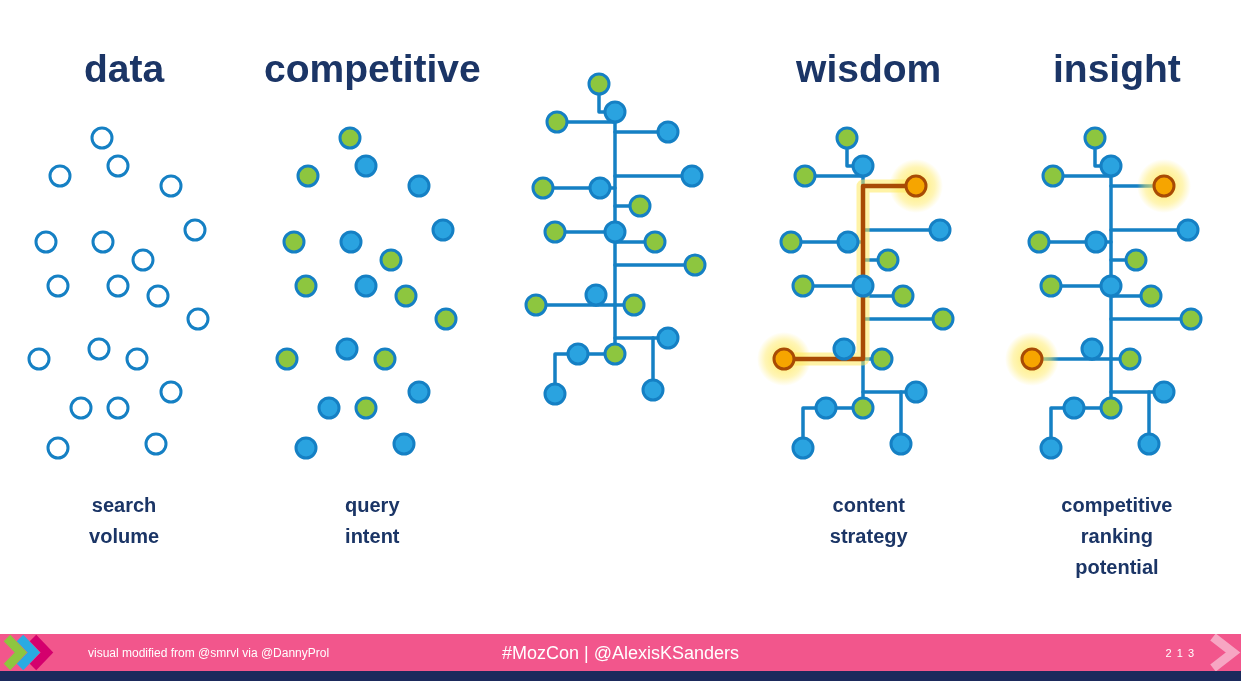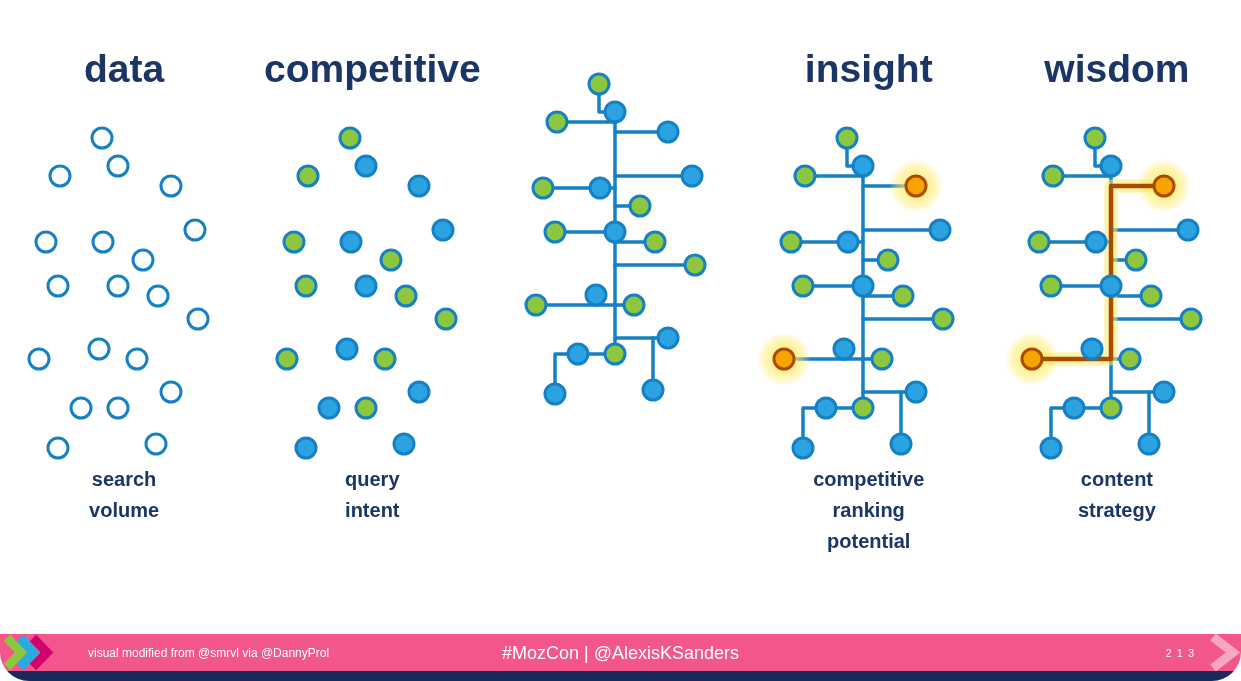--- a/index.html
+++ b/index.html
@@ -6,26 +6,26 @@
     --navy:#1b3566;
     --pink:#f2568c;
     --strip:#1b2a5c;
     --chev-green:#8dc63f;
     --chev-blue:#29abe2;
     --chev-magenta:#d4006d;
     --chev-pink:#f7a6c3;
   }
   *{box-sizing:border-box;}
   body{margin:0;background:#fff;font-family:"Liberation Sans",sans-serif;}
-  .slide{position:relative;width:1241px;height:681px;background:#fff;overflow:hidden;border-radius:29px;}
+  .slide{position:relative;width:1241px;height:681px;background:#fff;overflow:hidden;}
   .columns{display:flex;padding-top:42px;}
   .column{flex:1;display:flex;flex-direction:column;align-items:center;}
   .col-title{font-size:39px;font-weight:bold;color:var(--navy);line-height:54px;letter-spacing:0;}
   .panel{width:210px;height:340px;margin-top:28px;overflow:visible;display:block;}
-  .caption{font-size:20px;font-weight:bold;color:var(--navy);
+  .caption{margin-top:26px;font-size:20px;font-weight:bold;color:var(--navy);
            text-align:center;line-height:31px;white-space:pre-line;}
   .footer{position:absolute;left:0;right:0;bottom:10px;height:37px;background:var(--pink);}
   .chevrons-left{position:absolute;left:2px;top:0;height:37px;}
   .chevron-right{position:absolute;right:0;top:0;height:37px;}
   .chev{fill:none;stroke-width:9;stroke-linejoin:miter;}
   .chev-g{stroke:var(--chev-green);}
   .chev-b{stroke:var(--chev-blue);}
   .chev-m{stroke:var(--chev-magenta);}
   .chev-p{stroke:var(--chev-pink);}
   .footer-credit{position:absolute;left:88px;top:50%;transform:translateY(-50%);
@@ -134,77 +134,20 @@
           <circle cx="179" cy="195" r="10" fill="#8dc63f" stroke="#1580c4" stroke-width="3"></circle>
           <circle cx="20" cy="235" r="10" fill="#8dc63f" stroke="#1580c4" stroke-width="3"></circle>
           <circle cx="80" cy="225" r="10" fill="#2aa3e0" stroke="#1580c4" stroke-width="3"></circle>
           <circle cx="118" cy="235" r="10" fill="#8dc63f" stroke="#1580c4" stroke-width="3"></circle>
           <circle cx="152" cy="268" r="10" fill="#2aa3e0" stroke="#1580c4" stroke-width="3"></circle>
           <circle cx="62" cy="284" r="10" fill="#2aa3e0" stroke="#1580c4" stroke-width="3"></circle>
           <circle cx="99" cy="284" r="10" fill="#8dc63f" stroke="#1580c4" stroke-width="3"></circle>
           <circle cx="39" cy="324" r="10" fill="#2aa3e0" stroke="#1580c4" stroke-width="3"></circle>
           <circle cx="137" cy="320" r="10" fill="#2aa3e0" stroke="#1580c4" stroke-width="3"></circle>
         </svg>
-    </div>
-
-    <div class="column">
-      <div class="col-title">insight</div>
-      <svg class="panel" viewBox="0 0 210 340">
-          <defs>
-            <radialGradient id="rg3">
-              <stop offset="0%" stop-color="#ffe95c" stop-opacity="0.95"></stop>
-              <stop offset="70%" stop-color="#ffe95c" stop-opacity="0.45"></stop>
-              <stop offset="100%" stop-color="#ffe95c" stop-opacity="0"></stop>
-            </radialGradient>
-          </defs>
-          <polyline points="83,14 83,42 99,42" fill="none" stroke="#1580c4" stroke-width="3.5" stroke-linejoin="round" stroke-linecap="round"></polyline>
-          <polyline points="41,52 99,52" fill="none" stroke="#1580c4" stroke-width="3.5" stroke-linejoin="round" stroke-linecap="round"></polyline>
-          <polyline points="152,62 99,62" fill="none" stroke="#1580c4" stroke-width="3.5" stroke-linejoin="round" stroke-linecap="round"></polyline>
-          <polyline points="99,42 99,162" fill="none" stroke="#1580c4" stroke-width="3.5" stroke-linejoin="round" stroke-linecap="round"></polyline>
-          <polyline points="27,118 99,118" fill="none" stroke="#1580c4" stroke-width="3.5" stroke-linejoin="round" stroke-linecap="round"></polyline>
-          <polyline points="124,136 99,136" fill="none" stroke="#1580c4" stroke-width="3.5" stroke-linejoin="round" stroke-linecap="round"></polyline>
-          <polyline points="176,106 99,106" fill="none" stroke="#1580c4" stroke-width="3.5" stroke-linejoin="round" stroke-linecap="round"></polyline>
-          <polyline points="39,162 99,162" fill="none" stroke="#1580c4" stroke-width="3.5" stroke-linejoin="round" stroke-linecap="round"></polyline>
-          <polyline points="139,172 99,172" fill="none" stroke="#1580c4" stroke-width="3.5" stroke-linejoin="round" stroke-linecap="round"></polyline>
-          <polyline points="99,162 99,235" fill="none" stroke="#1580c4" stroke-width="3.5" stroke-linejoin="round" stroke-linecap="round"></polyline>
-          <polyline points="179,195 99,195" fill="none" stroke="#1580c4" stroke-width="3.5" stroke-linejoin="round" stroke-linecap="round"></polyline>
-          <polyline points="20,235 99,235" fill="none" stroke="#1580c4" stroke-width="3.5" stroke-linejoin="round" stroke-linecap="round"></polyline>
-          <polyline points="80,225 80,235" fill="none" stroke="#1580c4" stroke-width="3.5" stroke-linejoin="round" stroke-linecap="round"></polyline>
-          <polyline points="118,235 99,235" fill="none" stroke="#1580c4" stroke-width="3.5" stroke-linejoin="round" stroke-linecap="round"></polyline>
-          <polyline points="152,268 99,268" fill="none" stroke="#1580c4" stroke-width="3.5" stroke-linejoin="round" stroke-linecap="round"></polyline>
-          <polyline points="99,235 99,284" fill="none" stroke="#1580c4" stroke-width="3.5" stroke-linejoin="round" stroke-linecap="round"></polyline>
-          <polyline points="62,284 99,284" fill="none" stroke="#1580c4" stroke-width="3.5" stroke-linejoin="round" stroke-linecap="round"></polyline>
-          <polyline points="39,324 39,284 62,284" fill="none" stroke="#1580c4" stroke-width="3.5" stroke-linejoin="round" stroke-linecap="round"></polyline>
-          <polyline points="137,320 137,268" fill="none" stroke="#1580c4" stroke-width="3.5" stroke-linejoin="round" stroke-linecap="round"></polyline>
-          <circle cx="152" cy="62" r="27" fill="url(#rg3)"></circle>
-          <circle cx="20" cy="235" r="27" fill="url(#rg3)"></circle>
-          <circle cx="83" cy="14" r="10" fill="#8dc63f" stroke="#1580c4" stroke-width="3"></circle>
-          <circle cx="99" cy="42" r="10" fill="#2aa3e0" stroke="#1580c4" stroke-width="3"></circle>
-          <circle cx="41" cy="52" r="10" fill="#8dc63f" stroke="#1580c4" stroke-width="3"></circle>
-          <circle cx="152" cy="62" r="10" fill="#f6a500" stroke="#a84b05" stroke-width="3"></circle>
-          <circle cx="27" cy="118" r="10" fill="#8dc63f" stroke="#1580c4" stroke-width="3"></circle>
-          <circle cx="84" cy="118" r="10" fill="#2aa3e0" stroke="#1580c4" stroke-width="3"></circle>
-          <circle cx="124" cy="136" r="10" fill="#8dc63f" stroke="#1580c4" stroke-width="3"></circle>
-          <circle cx="176" cy="106" r="10" fill="#2aa3e0" stroke="#1580c4" stroke-width="3"></circle>
-          <circle cx="39" cy="162" r="10" fill="#8dc63f" stroke="#1580c4" stroke-width="3"></circle>
-          <circle cx="99" cy="162" r="10" fill="#2aa3e0" stroke="#1580c4" stroke-width="3"></circle>
-          <circle cx="139" cy="172" r="10" fill="#8dc63f" stroke="#1580c4" stroke-width="3"></circle>
-          <circle cx="179" cy="195" r="10" fill="#8dc63f" stroke="#1580c4" stroke-width="3"></circle>
-          <circle cx="20" cy="235" r="10" fill="#f6a500" stroke="#a84b05" stroke-width="3"></circle>
-          <circle cx="80" cy="225" r="10" fill="#2aa3e0" stroke="#1580c4" stroke-width="3"></circle>
-          <circle cx="118" cy="235" r="10" fill="#8dc63f" stroke="#1580c4" stroke-width="3"></circle>
-          <circle cx="152" cy="268" r="10" fill="#2aa3e0" stroke="#1580c4" stroke-width="3"></circle>
-          <circle cx="62" cy="284" r="10" fill="#2aa3e0" stroke="#1580c4" stroke-width="3"></circle>
-          <circle cx="99" cy="284" r="10" fill="#8dc63f" stroke="#1580c4" stroke-width="3"></circle>
-          <circle cx="39" cy="324" r="10" fill="#2aa3e0" stroke="#1580c4" stroke-width="3"></circle>
-          <circle cx="137" cy="320" r="10" fill="#2aa3e0" stroke="#1580c4" stroke-width="3"></circle>
-        </svg>
-      <div class="caption">competitive
-ranking
-potential</div>
     </div>
 
     <div class="column">
       <div class="col-title">wisdom</div>
       <svg class="panel" viewBox="0 0 210 340">
           <defs>
             <radialGradient id="rg4">
               <stop offset="0%" stop-color="#ffe95c" stop-opacity="0.95"></stop>
               <stop offset="70%" stop-color="#ffe95c" stop-opacity="0.45"></stop>
               <stop offset="100%" stop-color="#ffe95c" stop-opacity="0"></stop>
@@ -251,20 +194,77 @@
           <circle cx="152" cy="268" r="10" fill="#2aa3e0" stroke="#1580c4" stroke-width="3"></circle>
           <circle cx="62" cy="284" r="10" fill="#2aa3e0" stroke="#1580c4" stroke-width="3"></circle>
           <circle cx="99" cy="284" r="10" fill="#8dc63f" stroke="#1580c4" stroke-width="3"></circle>
           <circle cx="39" cy="324" r="10" fill="#2aa3e0" stroke="#1580c4" stroke-width="3"></circle>
           <circle cx="137" cy="320" r="10" fill="#2aa3e0" stroke="#1580c4" stroke-width="3"></circle>
         </svg>
       <div class="caption">content
 strategy</div>
     </div>
 
+    <div class="column">
+      <div class="col-title">insight</div>
+      <svg class="panel" viewBox="0 0 210 340">
+          <defs>
+            <radialGradient id="rg3">
+              <stop offset="0%" stop-color="#ffe95c" stop-opacity="0.95"></stop>
+              <stop offset="70%" stop-color="#ffe95c" stop-opacity="0.45"></stop>
+              <stop offset="100%" stop-color="#ffe95c" stop-opacity="0"></stop>
+            </radialGradient>
+          </defs>
+          <polyline points="83,14 83,42 99,42" fill="none" stroke="#1580c4" stroke-width="3.5" stroke-linejoin="round" stroke-linecap="round"></polyline>
+          <polyline points="41,52 99,52" fill="none" stroke="#1580c4" stroke-width="3.5" stroke-linejoin="round" stroke-linecap="round"></polyline>
+          <polyline points="152,62 99,62" fill="none" stroke="#1580c4" stroke-width="3.5" stroke-linejoin="round" stroke-linecap="round"></polyline>
+          <polyline points="99,42 99,162" fill="none" stroke="#1580c4" stroke-width="3.5" stroke-linejoin="round" stroke-linecap="round"></polyline>
+          <polyline points="27,118 99,118" fill="none" stroke="#1580c4" stroke-width="3.5" stroke-linejoin="round" stroke-linecap="round"></polyline>
+          <polyline points="124,136 99,136" fill="none" stroke="#1580c4" stroke-width="3.5" stroke-linejoin="round" stroke-linecap="round"></polyline>
+          <polyline points="176,106 99,106" fill="none" stroke="#1580c4" stroke-width="3.5" stroke-linejoin="round" stroke-linecap="round"></polyline>
+          <polyline points="39,162 99,162" fill="none" stroke="#1580c4" stroke-width="3.5" stroke-linejoin="round" stroke-linecap="round"></polyline>
+          <polyline points="139,172 99,172" fill="none" stroke="#1580c4" stroke-width="3.5" stroke-linejoin="round" stroke-linecap="round"></polyline>
+          <polyline points="99,162 99,235" fill="none" stroke="#1580c4" stroke-width="3.5" stroke-linejoin="round" stroke-linecap="round"></polyline>
+          <polyline points="179,195 99,195" fill="none" stroke="#1580c4" stroke-width="3.5" stroke-linejoin="round" stroke-linecap="round"></polyline>
+          <polyline points="20,235 99,235" fill="none" stroke="#1580c4" stroke-width="3.5" stroke-linejoin="round" stroke-linecap="round"></polyline>
+          <polyline points="80,225 80,235" fill="none" stroke="#1580c4" stroke-width="3.5" stroke-linejoin="round" stroke-linecap="round"></polyline>
+          <polyline points="118,235 99,235" fill="none" stroke="#1580c4" stroke-width="3.5" stroke-linejoin="round" stroke-linecap="round"></polyline>
+          <polyline points="152,268 99,268" fill="none" stroke="#1580c4" stroke-width="3.5" stroke-linejoin="round" stroke-linecap="round"></polyline>
+          <polyline points="99,235 99,284" fill="none" stroke="#1580c4" stroke-width="3.5" stroke-linejoin="round" stroke-linecap="round"></polyline>
+          <polyline points="62,284 99,284" fill="none" stroke="#1580c4" stroke-width="3.5" stroke-linejoin="round" stroke-linecap="round"></polyline>
+          <polyline points="39,324 39,284 62,284" fill="none" stroke="#1580c4" stroke-width="3.5" stroke-linejoin="round" stroke-linecap="round"></polyline>
+          <polyline points="137,320 137,268" fill="none" stroke="#1580c4" stroke-width="3.5" stroke-linejoin="round" stroke-linecap="round"></polyline>
+          <circle cx="152" cy="62" r="27" fill="url(#rg3)"></circle>
+          <circle cx="20" cy="235" r="27" fill="url(#rg3)"></circle>
+          <circle cx="83" cy="14" r="10" fill="#8dc63f" stroke="#1580c4" stroke-width="3"></circle>
+          <circle cx="99" cy="42" r="10" fill="#2aa3e0" stroke="#1580c4" stroke-width="3"></circle>
+          <circle cx="41" cy="52" r="10" fill="#8dc63f" stroke="#1580c4" stroke-width="3"></circle>
+          <circle cx="152" cy="62" r="10" fill="#f6a500" stroke="#a84b05" stroke-width="3"></circle>
+          <circle cx="27" cy="118" r="10" fill="#8dc63f" stroke="#1580c4" stroke-width="3"></circle>
+          <circle cx="84" cy="118" r="10" fill="#2aa3e0" stroke="#1580c4" stroke-width="3"></circle>
+          <circle cx="124" cy="136" r="10" fill="#8dc63f" stroke="#1580c4" stroke-width="3"></circle>
+          <circle cx="176" cy="106" r="10" fill="#2aa3e0" stroke="#1580c4" stroke-width="3"></circle>
+          <circle cx="39" cy="162" r="10" fill="#8dc63f" stroke="#1580c4" stroke-width="3"></circle>
+          <circle cx="99" cy="162" r="10" fill="#2aa3e0" stroke="#1580c4" stroke-width="3"></circle>
+          <circle cx="139" cy="172" r="10" fill="#8dc63f" stroke="#1580c4" stroke-width="3"></circle>
+          <circle cx="179" cy="195" r="10" fill="#8dc63f" stroke="#1580c4" stroke-width="3"></circle>
+          <circle cx="20" cy="235" r="10" fill="#f6a500" stroke="#a84b05" stroke-width="3"></circle>
+          <circle cx="80" cy="225" r="10" fill="#2aa3e0" stroke="#1580c4" stroke-width="3"></circle>
+          <circle cx="118" cy="235" r="10" fill="#8dc63f" stroke="#1580c4" stroke-width="3"></circle>
+          <circle cx="152" cy="268" r="10" fill="#2aa3e0" stroke="#1580c4" stroke-width="3"></circle>
+          <circle cx="62" cy="284" r="10" fill="#2aa3e0" stroke="#1580c4" stroke-width="3"></circle>
+          <circle cx="99" cy="284" r="10" fill="#8dc63f" stroke="#1580c4" stroke-width="3"></circle>
+          <circle cx="39" cy="324" r="10" fill="#2aa3e0" stroke="#1580c4" stroke-width="3"></circle>
+          <circle cx="137" cy="320" r="10" fill="#2aa3e0" stroke="#1580c4" stroke-width="3"></circle>
+        </svg>
+      <div class="caption">competitive
+ranking
+potential</div>
+    </div>
+
   </div>
 
   <div class="footer">
     <svg class="chevrons-left" viewBox="0 0 64 37" width="64" height="37">
       <polyline class="chev chev-g" points="5,4 19,18.5 5,33"></polyline>
       <polyline class="chev chev-b" points="18,4 32,18.5 18,33"></polyline>
       <polyline class="chev chev-m" points="31,4 45,18.5 31,33"></polyline>
     </svg>
     <div class="footer-credit">visual modified from @smrvl via @DannyProl</div>
     <div class="footer-center">#MozCon  |  @AlexisKSanders</div>

